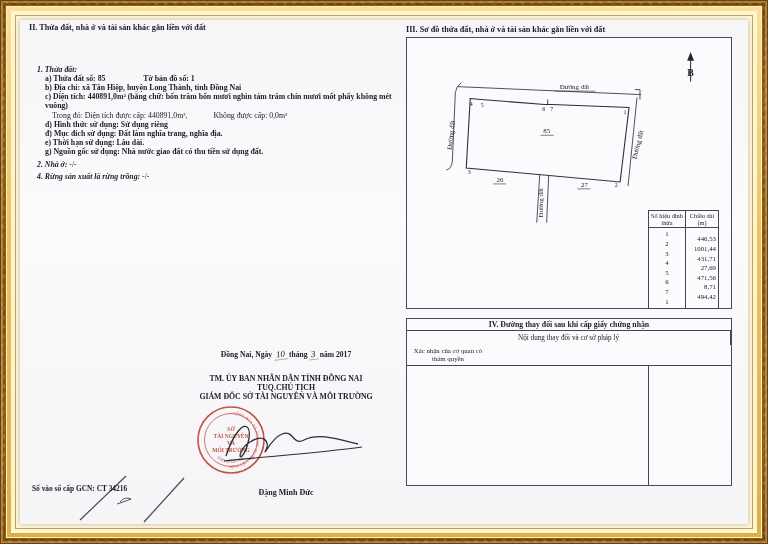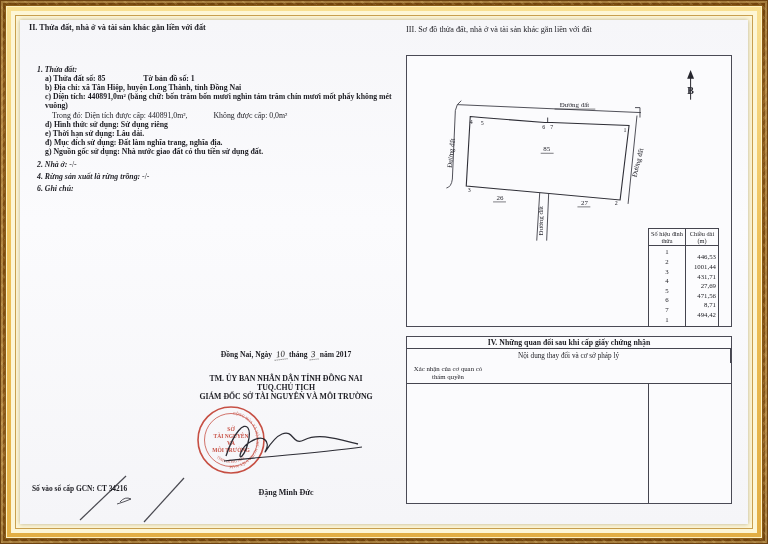--- a/index.html
+++ b/index.html
@@ -35,21 +35,21 @@
   .s2-title{font-weight:bold;font-size:8.2px;margin-bottom:2px;}
   .bi{font-weight:bold;font-style:italic;}
   .ind1{margin-left:8px;margin-top:32px;}
   .ind2{margin-left:16px;font-weight:bold;}
   .ind3{margin-left:23px;}
   .gap-span{display:inline-block;width:34px;}
   .gap-span2{display:inline-block;width:22px;}
   .s2-num{margin-top:3.2px;}
   
   .col-right{position:absolute;left:386px;top:5px;width:326px;}
-  .s3-title{font-weight:normal;font-size:8.2px;margin-bottom:21px;}
+  .s3-title{font-weight:bold;font-size:8.2px;margin-bottom:3px;}
   .diagram-box{position:relative;border:1px solid #4a4a55;height:272px;background:#fbfbfd;}
   .diagram-svg{position:absolute;left:0;top:0;width:100%;height:100%;}
   
   .vtable{position:absolute;left:241px;top:172px;width:71px;border:1px solid #45454f;background:#fcfcfe;font-size:6.3px;}
   .vt-head{display:flex;border-bottom:1px solid #45454f;}
   .vt-h1{width:37px;border-right:1px solid #45454f;text-align:center;padding:1px 0;line-height:1.15;}
   .vt-h2{flex:1;text-align:center;padding:1px 0;line-height:1.15;}
   .vt-body{display:flex;}
   .vt-col1{width:37px;border-right:1px solid #45454f;text-align:center;padding:1px 0 2px;}
   .vt-col1 div{height:9.6px;line-height:9.6px;font-size:6.8px;}
@@ -97,33 +97,30 @@
           <span>1</span>
         </div>
         <div class="ind2">b) Địa chỉ: xã Tân Hiệp, huyện Long Thành, tỉnh Đồng Nai</div>
         <div class="ind2">c) Diện tích: 440891,0m² (bằng chữ: bốn trăm bốn mươi nghìn tám trăm chín mươi mốt phẩy không mét vuông)</div>
         <div class="ind3">
           <span>Trong đó: Diện tích được cấp: 440891,0m²,</span>
           <span class="gap-span2"></span>
           <span>Không được cấp: 0,0m²</span>
         </div>
         <div class="ind2">d) Hình thức sử dụng: Sử dụng riêng</div>
+        <div class="ind2">đ) Mục đích sử dụng: Đất làm nghĩa trang, nghĩa địa.</div>
         <div class="ind2">e) Thời hạn sử dụng: Lâu dài.</div>
-        <div class="ind2">đ) Mục đích sử dụng: Đất làm nghĩa trang, nghĩa địa.</div>
         <div class="ind2">g) Nguồn gốc sử dụng: Nhà nước giao đất có thu tiền sử dụng đất.</div>
         <div class="ind1 s2-num">
           <span class="bi">2. Nhà ở:</span>
           <span>-/-</span>
         </div>
         <div class="ind1 s2-num">
           <span class="bi">4. Rừng sản xuất là rừng trồng:</span>
           <span>-/-</span>
-        </div>
-        <div class="ind1 s2-num">
-          <span class="bi">6. Ghi chú:</span>
         </div>
       </div>
 
       <div class="col-right">
         <div class="s3-title">III. Sơ đồ thửa đất, nhà ở và tài sản khác gắn liền với đất</div>
 
         <div class="diagram-box">
           <svg class="diagram-svg" viewBox="0 0 325 272">
 
             <line x1="50" y1="49" x2="235" y2="57" stroke="#3b3b44" stroke-width="0.9"></line>
@@ -186,21 +183,21 @@
                 <div>27,69</div>
                 <div>471,56</div>
                 <div>8,71</div>
                 <div>494,42</div>
               </div>
             </div>
           </div>
         </div>
 
         <div class="iv-box">
-          <div class="iv-title">IV. Những quan đổi sau khi cấp giấy chứng nhận</div>
+          <div class="iv-title">IV. Đường thay đổi sau khi cấp giấy chứng nhận</div>
           <div class="iv-head">
             <div class="iv-head-left">Nội dung thay đổi và cơ sở pháp lý</div>
             <div class="iv-head-right">Xác nhận của cơ quan có thẩm quyền</div>
           </div>
           <div class="iv-body">
             <div class="iv-body-left"></div>
             <div class="iv-body-right"></div>
           </div>
         </div>
       </div>

